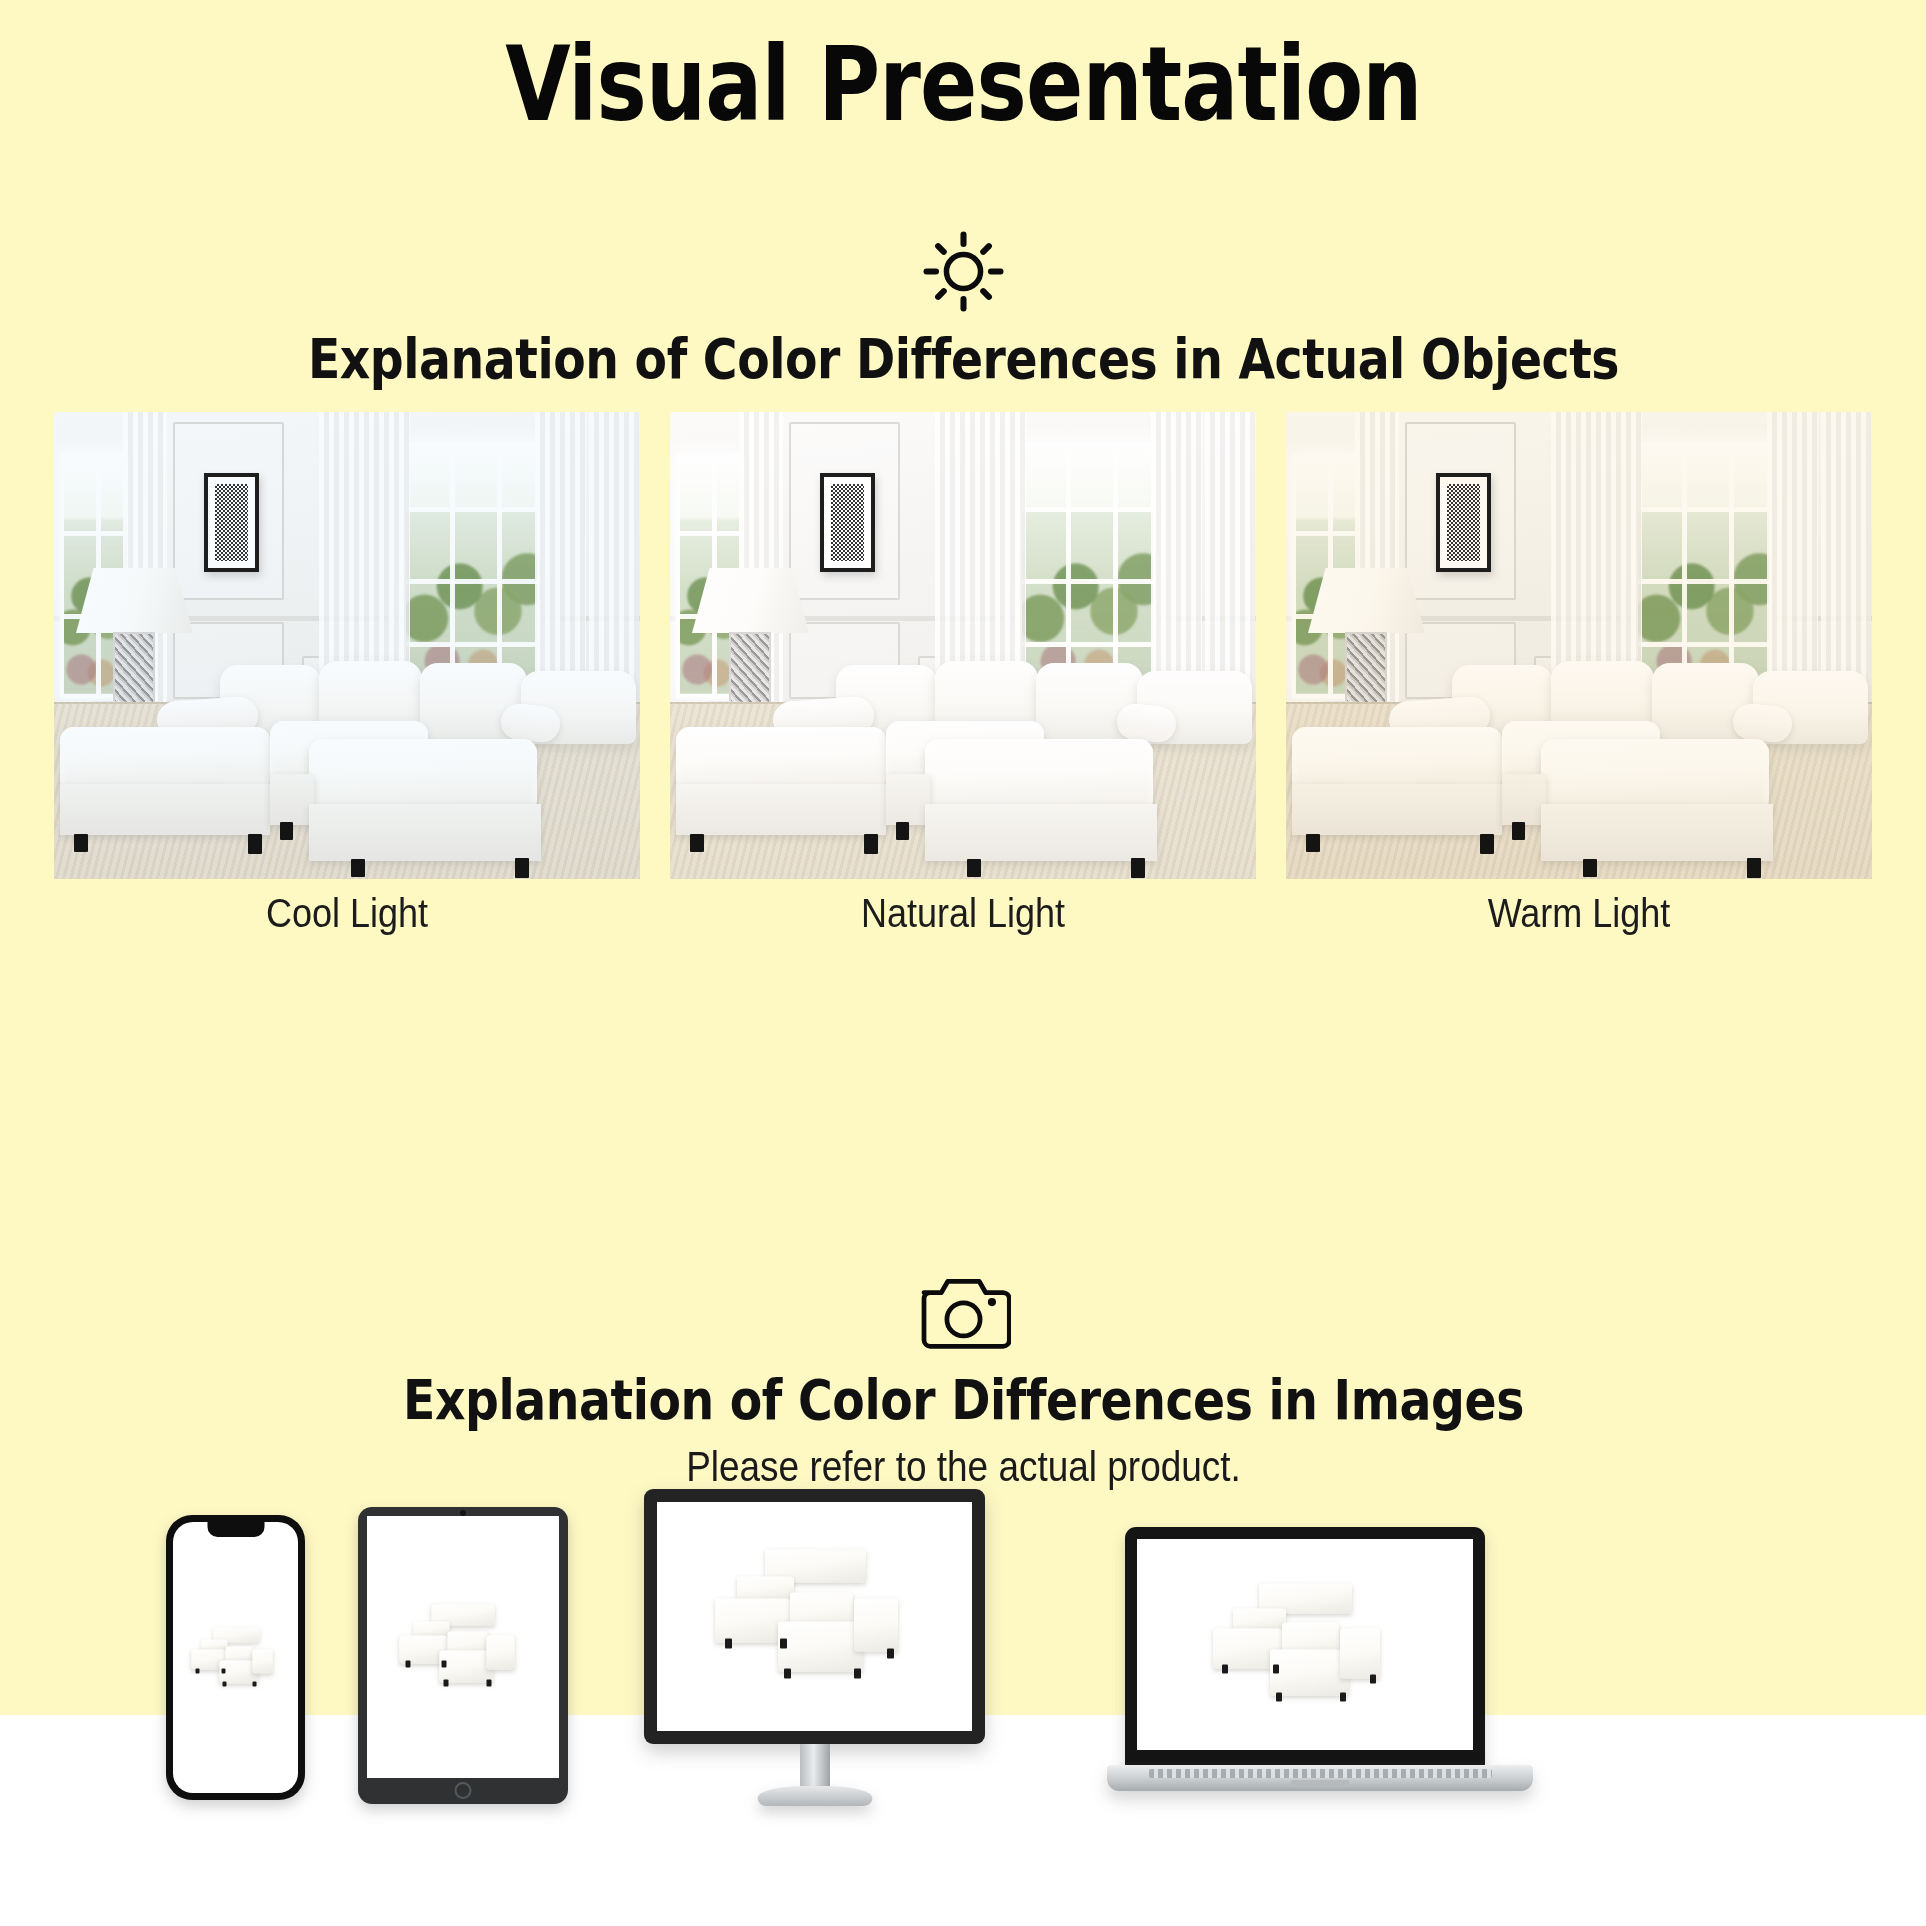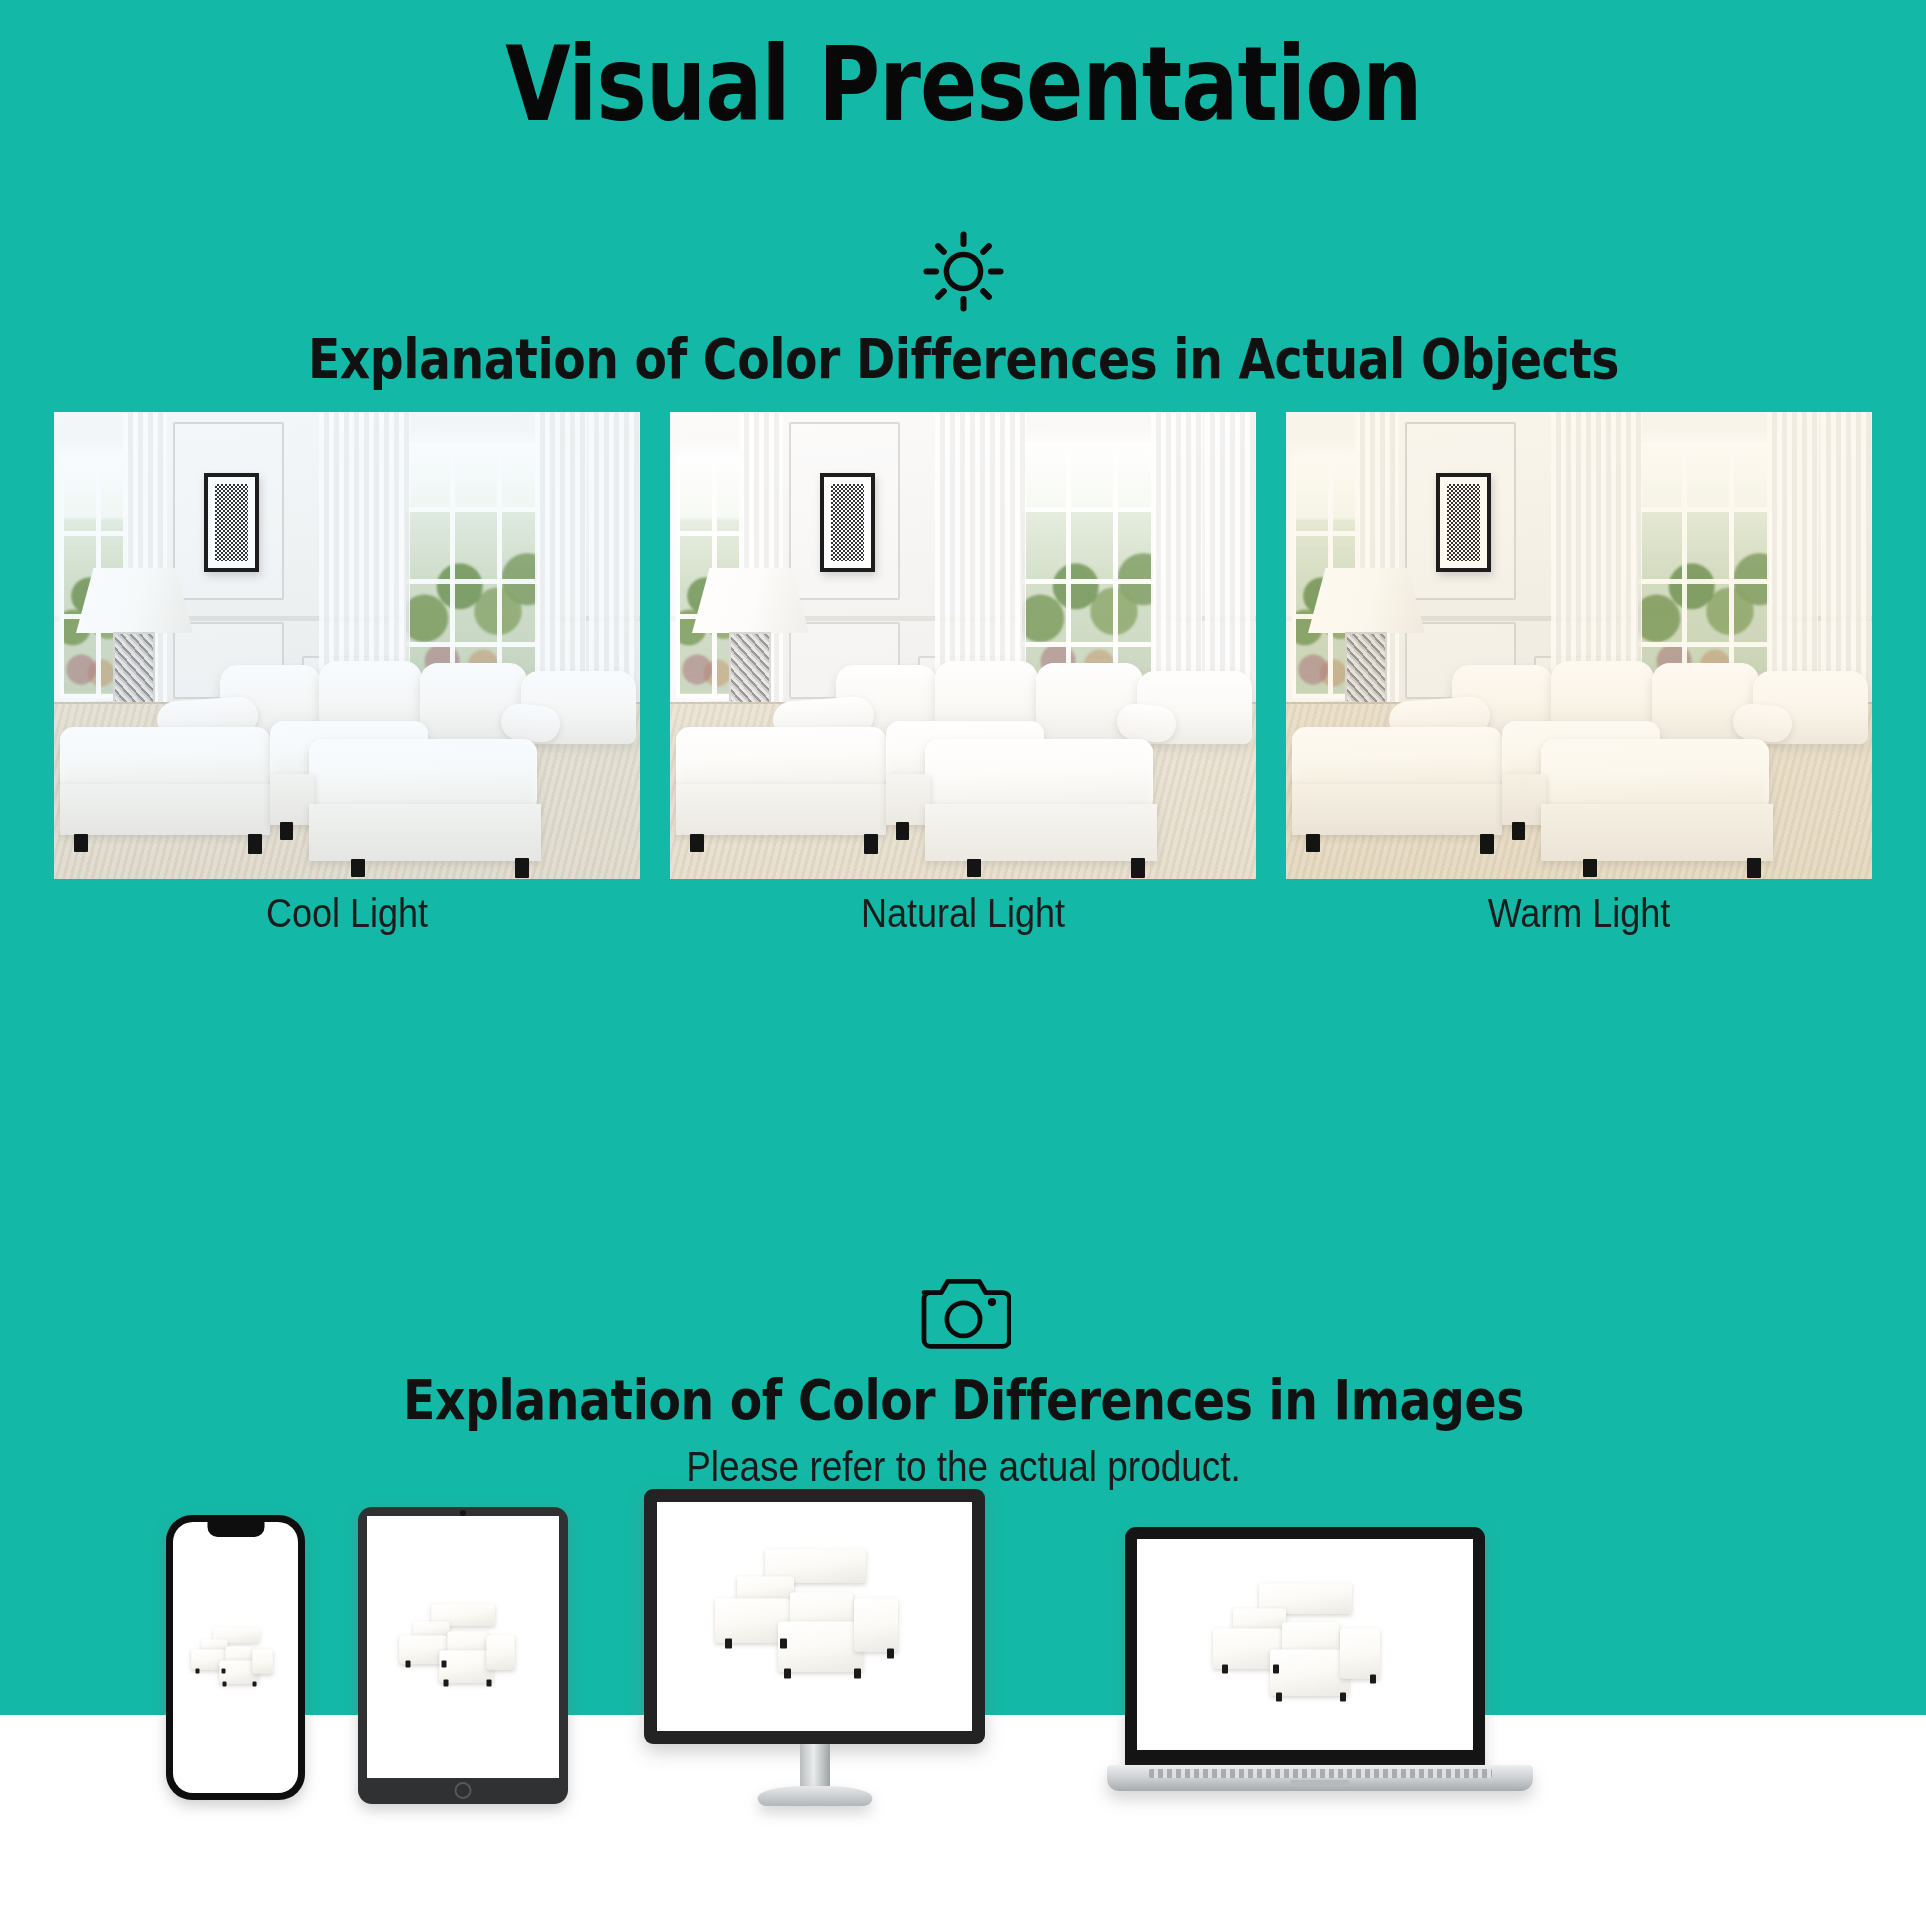--- a/index.html
+++ b/index.html
@@ -8,21 +8,21 @@
     height: 1927px;
     background: #ffffff;
     font-family: "Liberation Sans", sans-serif;
     overflow: hidden;
   }
 
   .page {
     position: relative;
     width: 1927px;
     height: 1715px;
-    background: #14b8a6;
+    background: #fef9c3;
   }
 
   
   .main-title {
     position: absolute;
     top: 28px;
     left: 0;
     width: 100%;
     text-align: center;
     font-family: "DejaVu Sans", sans-serif;

